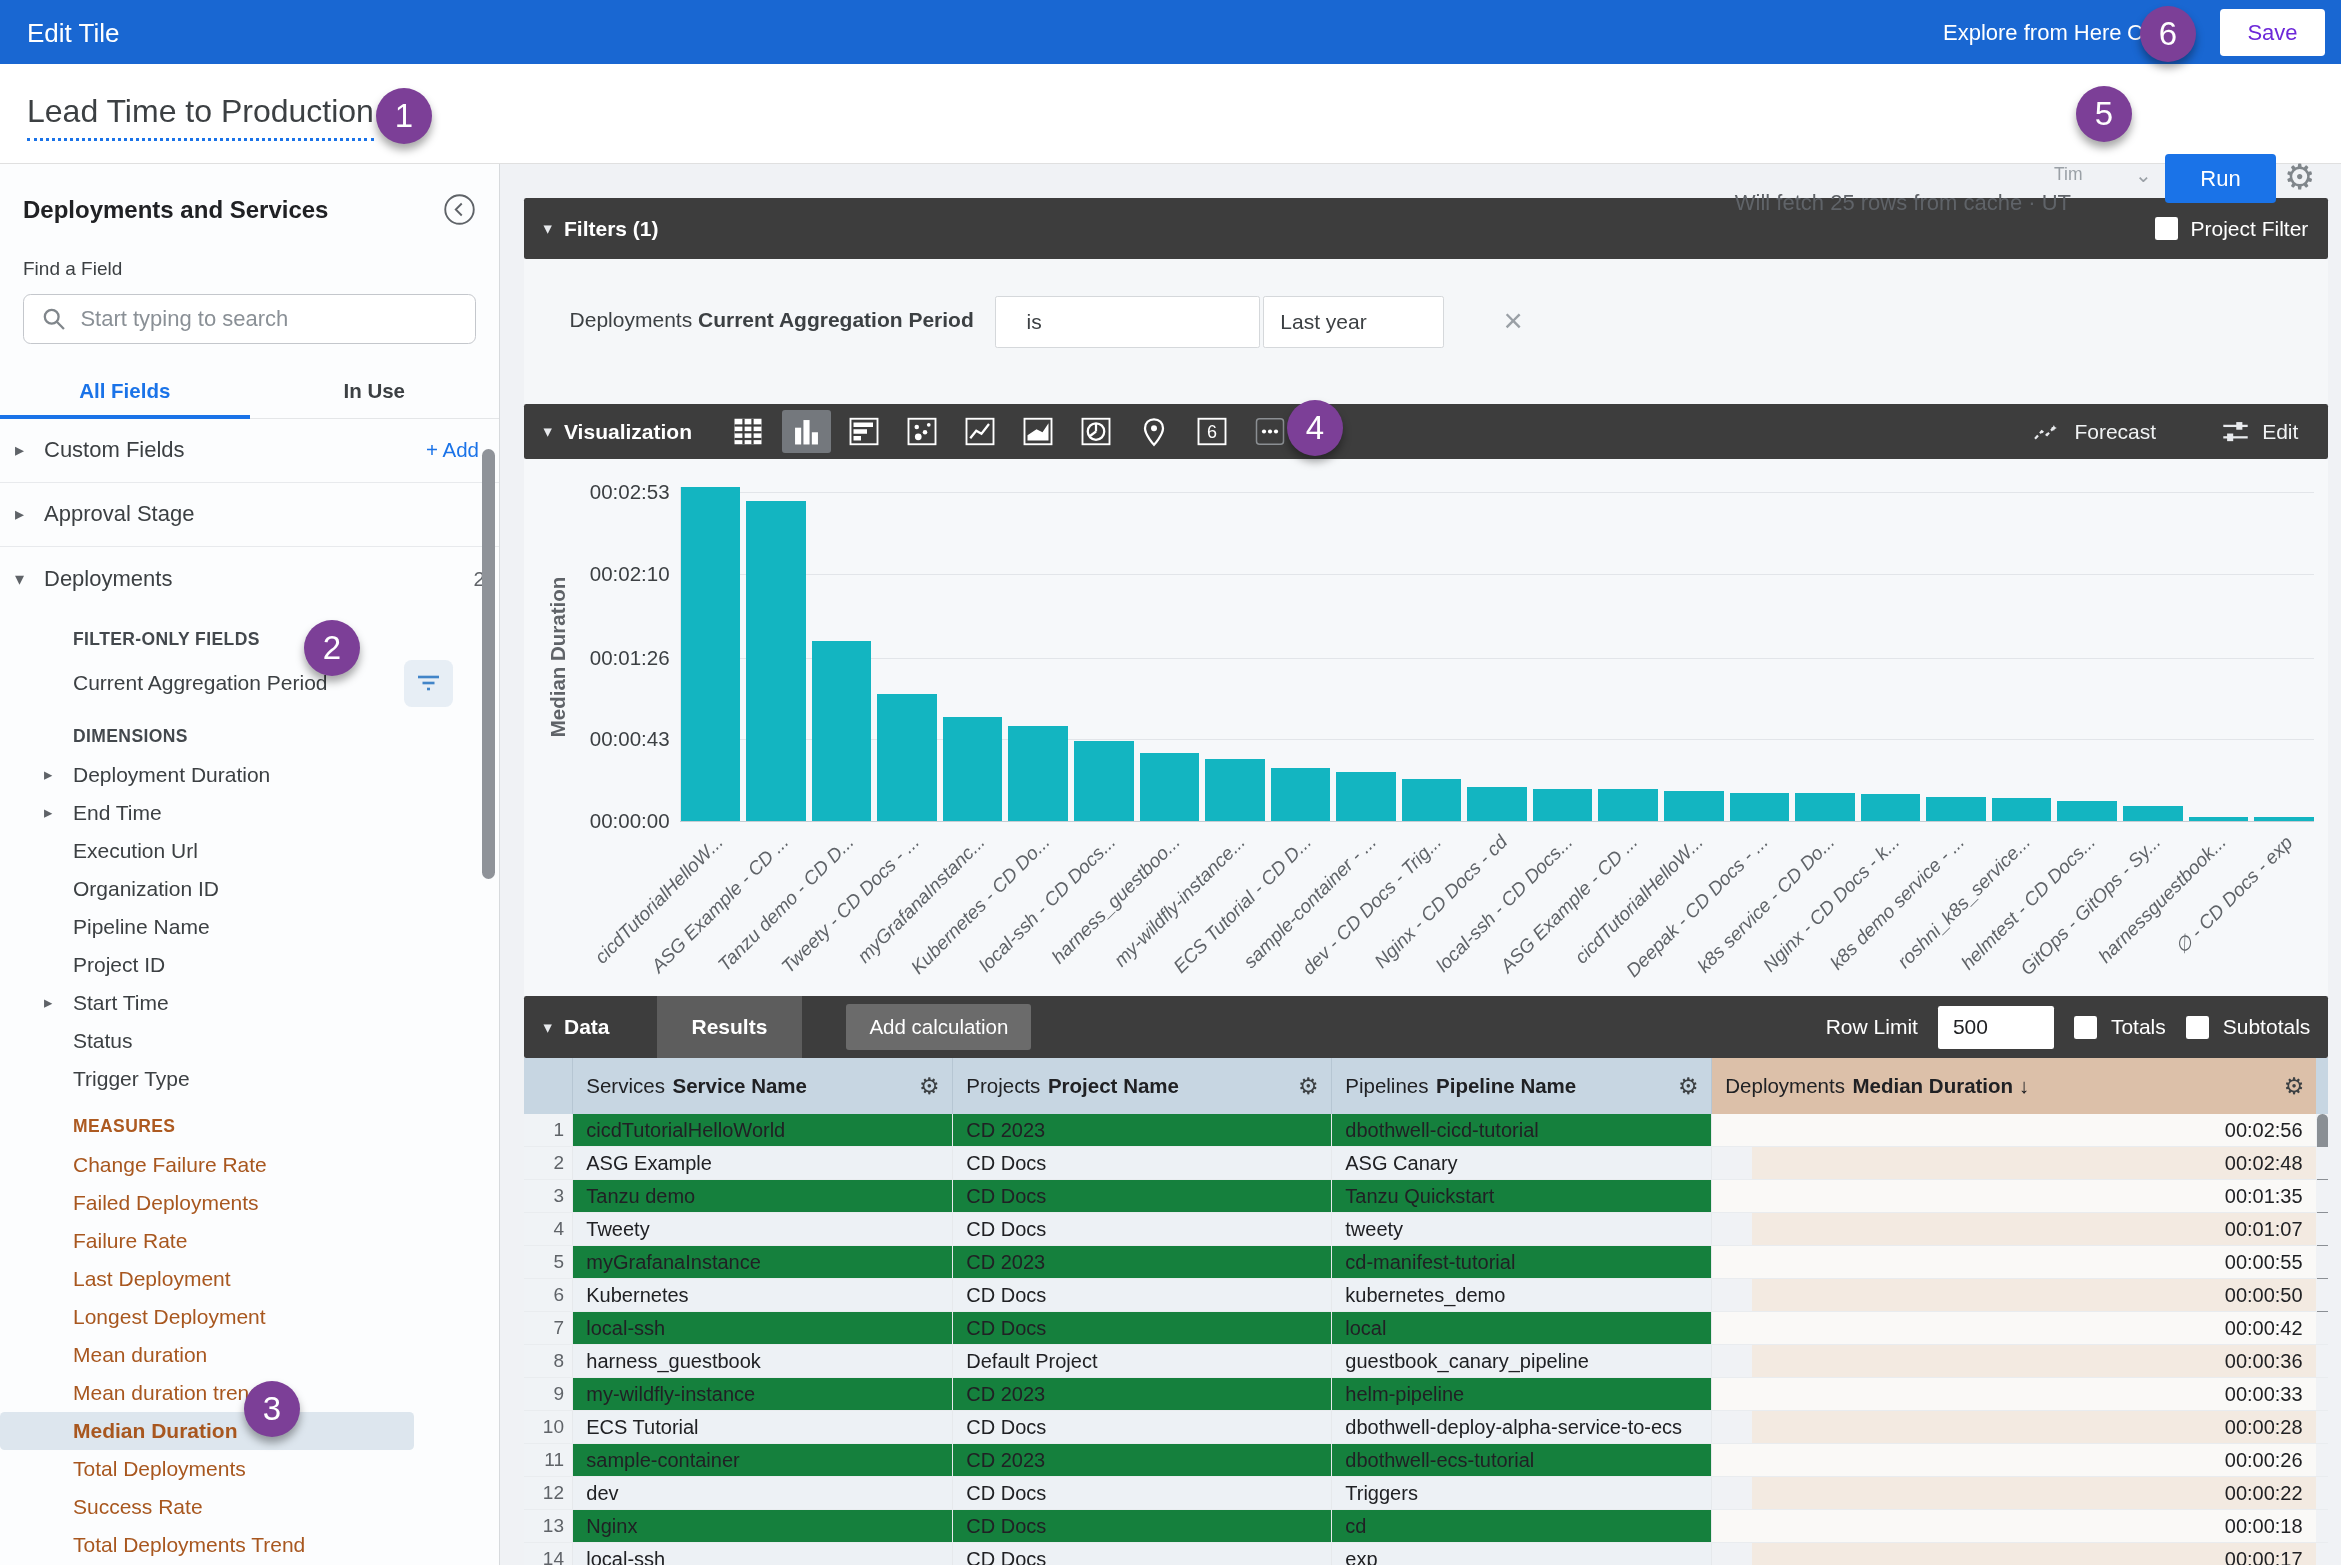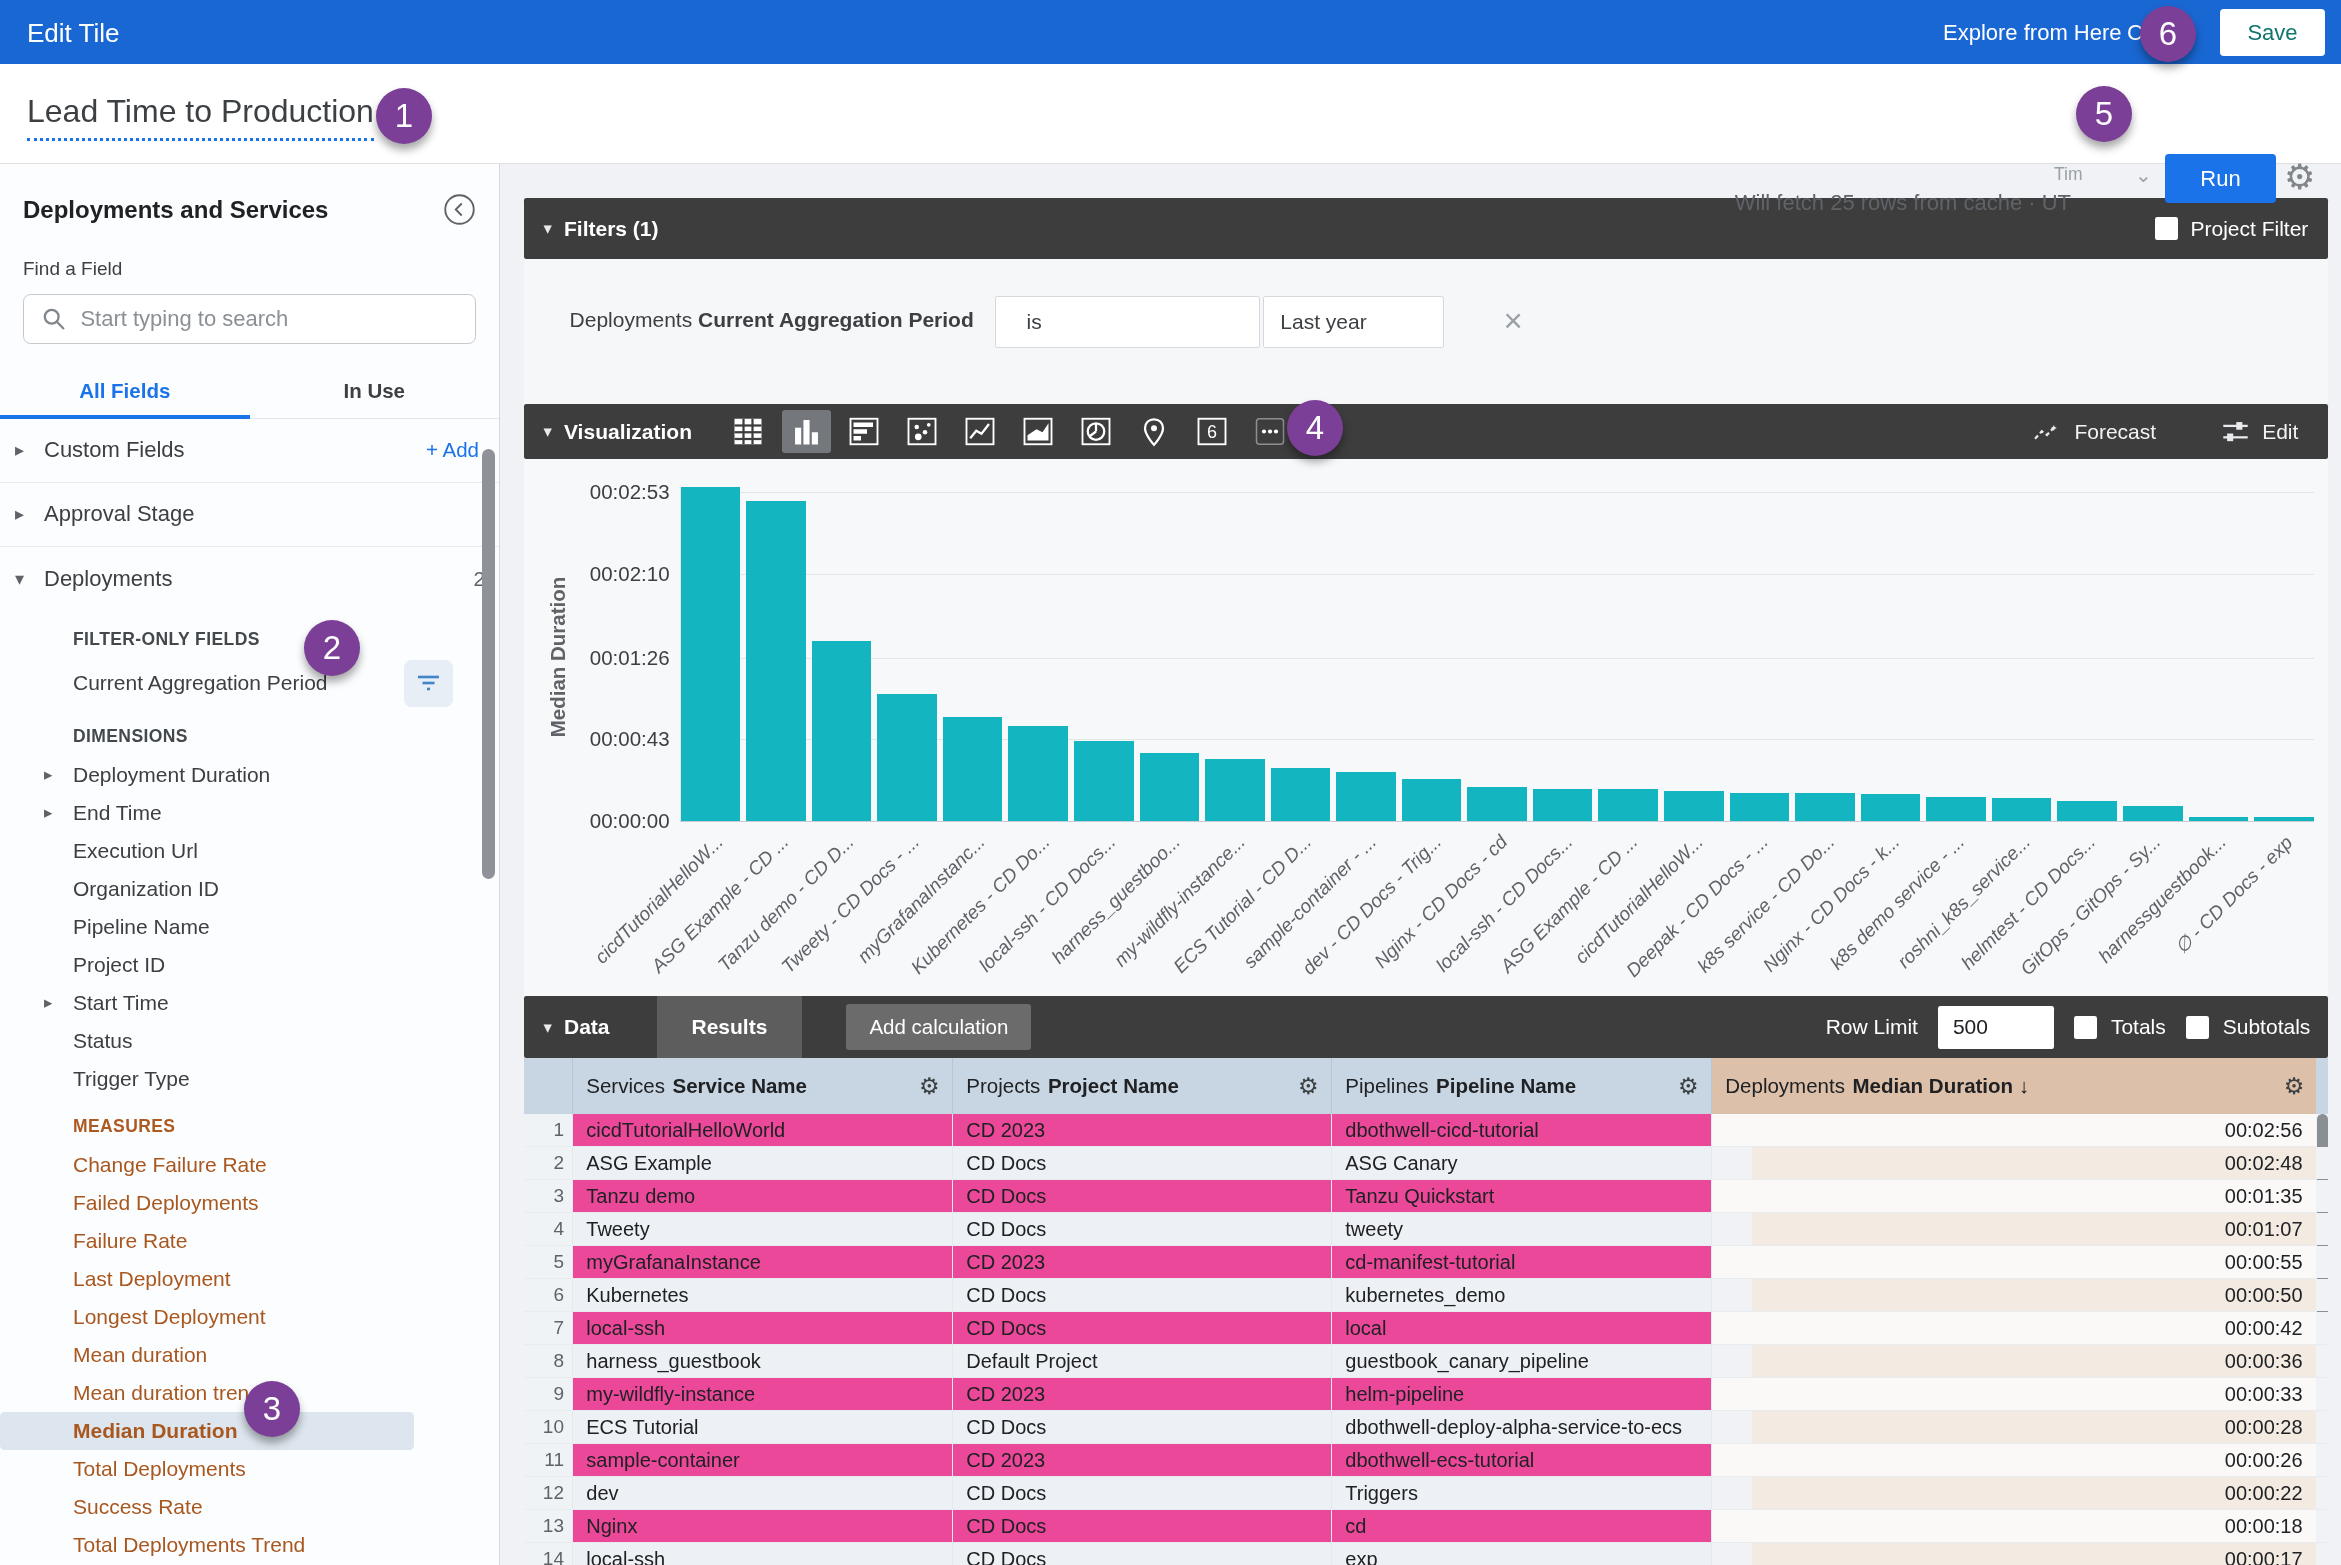--- a/index.html
+++ b/index.html
@@ -4,21 +4,21 @@
 <style>
   * { margin:0; padding:0; box-sizing:border-box; }
   html,body { width:2342px; height:1566px; }
   body { font-family:"Liberation Sans", sans-serif; background:#f0f2f5; position:relative; overflow:hidden; color:#3c4043; }
 
   
   .topbar { position:relative; height:64px; background:#1967d2; z-index:30; }
   .topbar .bar-title { position:absolute; left:27px; top:18px; font-size:26px; color:#fff; }
   .topbar .explore { position:absolute; left:1943px; top:20px; font-size:22px; color:#fff; cursor:pointer; }
   .topbar .cancel { position:absolute; left:2127px; top:20px; font-size:22px; color:#fff; cursor:pointer; }
-  .topbar .save-btn { position:absolute; left:2220px; top:9px; width:105px; height:47px; background:#fff; color:#0f766e;
+  .topbar .save-btn { position:absolute; left:2220px; top:9px; width:105px; height:47px; background:#fff; color:#6d28d9;
       font-size:22px; font-weight:500; border:none; border-radius:3.8px; display:flex; align-items:center; justify-content:center; cursor:pointer; }
 
   
   .titlebar { position:relative; height:100px; background:#fff; border-bottom:0.8px solid #e0e0e0; z-index:5; }
   .page-title { position:absolute; left:27px; top:29px; font-size:32px; color:#3c4043; padding-bottom:7.6px; border-bottom:3px dotted #1a73e8; }
   .tz-partial { position:absolute; left:2054px; top:100px; font-size:17.5px; color:#9aa0a6; }
   .tz-caret { position:absolute; left:2135px; top:99px; font-size:20px; color:#9aa0a6; }
   .fetch-note { position:absolute; right:271px; top:126px; font-size:22px; color:#5f6368; white-space:nowrap; }
   .run-btn { position:absolute; left:2165px; top:90px; width:111px; height:49px; background:#1a73e8; color:#fff; border:none;
       border-radius:3.8px; font-size:22px; display:flex; align-items:center; justify-content:center; cursor:pointer; }
@@ -109,21 +109,21 @@
   .th { background:#c7d6e2; display:flex; align-items:center; font-size:20.5px; color:#202124; padding:0 12px 0 13.7px; border-right:0.8px solid #b6c6d3; }
   .th .gear { margin-left:auto; font-size:23px; color:#3c4043; cursor:pointer; }
   .th.measure-col { background:#dcc0a9; border-right:none; }
   .th-prefix { font-weight:400; margin-right:7.6px; }
   .th-name { font-weight:700; }
   .tbl-body { height:464px; overflow:hidden; position:relative; }
   .trow { display:grid; grid-template-columns:49px 380px 379px 380px auto 12px; height:33px; border-bottom:0.8px solid #e9ecef; }
   .td { display:flex; align-items:center; font-size:20px; color:#202124; padding-left:13.7px; border-right:0.8px solid #e6e9ec; overflow:hidden; white-space:nowrap; }
   .td.num { justify-content:flex-end; padding-right:7.6px; padding-left:0; color:#5f6368; font-size:19px; background:#f0f3f6; }
   .td.dur { justify-content:flex-end; padding-right:13.7px; border-right:none; }
-  .trow.odd .td.cell { background:#ec4899; }
+  .trow.odd .td.cell { background:#15803d; }
   .trow.even .td.cell { background:#edf1f5; }
   .trow.odd .td.dur { background:#faf9f7; }
   .trow.even .td.dur { background:#f3eae1;margin-left:40px; }
   .scroll-strip { background:#f0f2f5; position:relative; }
   .tbl-scroll-thumb { position:absolute; right:0.8px; top:0; width:10.7px; height:205px; background:#8a8f94; border-radius:5.3px; }
 
   
   .badge { position:absolute; width:56px; height:56px; border-radius:50%; background:#7c3f97; color:#fff; font-size:33px;
       display:flex; align-items:center; justify-content:center; box-shadow:0 6px 9px rgba(0,0,0,.35); z-index:50; }
 

